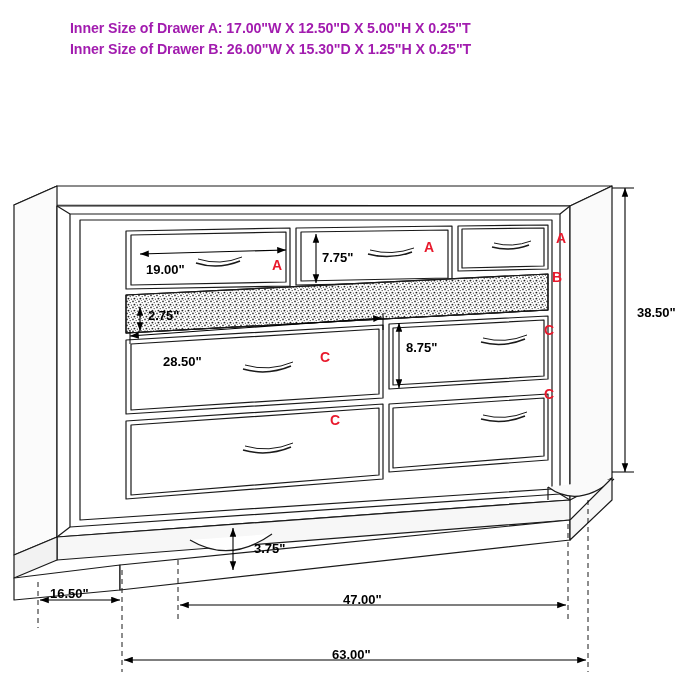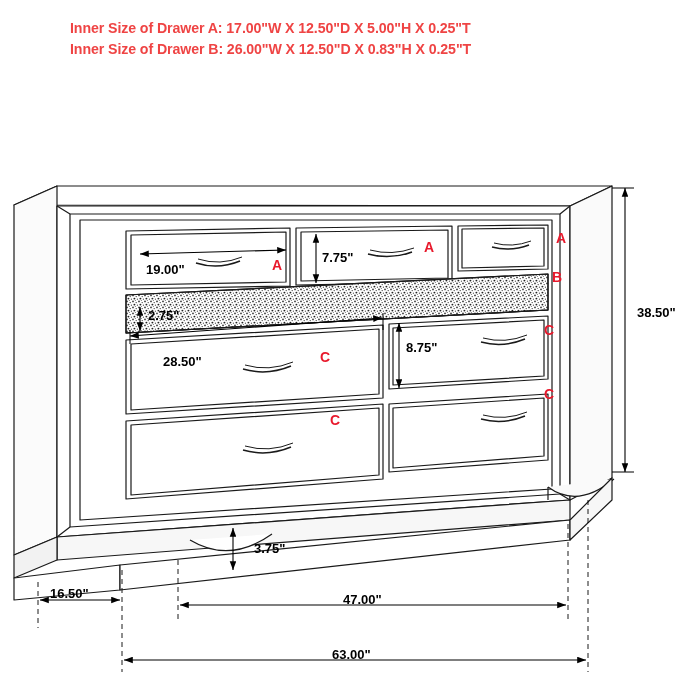--- a/index.html
+++ b/index.html
@@ -21,21 +21,21 @@
   }
   .spec-block {
     position: absolute;
     left: 70px;
     top: 18px;
     width: 600px;
   }
   .spec-line {
     font-size: 14.2px;
     font-weight: bold;
-    color: #ef4444;
+    color: #a21caf;
     line-height: 21px;
     white-space: nowrap;
     letter-spacing: -0.1px;
   }
   svg.diagram {
     position: absolute;
     left: 0;
     top: 0;
     width: 700px;
     height: 700px;
@@ -55,21 +55,21 @@
     white-space: nowrap;
   }
 </style>
 </head>
 <body>
 
 <div id="stage">
 
   <div class="spec-block">
     <div class="spec-line">Inner Size of Drawer A: 17.00"W X 12.50"D X 5.00"H X 0.25"T</div>
-    <div class="spec-line">Inner Size of Drawer B: 26.00"W X 12.50"D X 0.83"H X 0.25"T</div>
+    <div class="spec-line">Inner Size of Drawer B: 26.00"W X 15.30"D X 1.25"H X 0.25"T</div>
   </div>
 
   <svg class="diagram" viewBox="0 0 700 700">
     <defs>
       <marker id="arrowEnd" markerWidth="9" markerHeight="9" refX="8" refY="3" orient="auto" markerUnits="strokeWidth">
         <path d="M0,0 L8,3 L0,6 z" fill="#000000"></path>
       </marker>
       <marker id="arrowStart" markerWidth="9" markerHeight="9" refX="0" refY="3" orient="auto" markerUnits="strokeWidth">
         <path d="M8,0 L0,3 L8,6 z" fill="#000000"></path>
       </marker>

